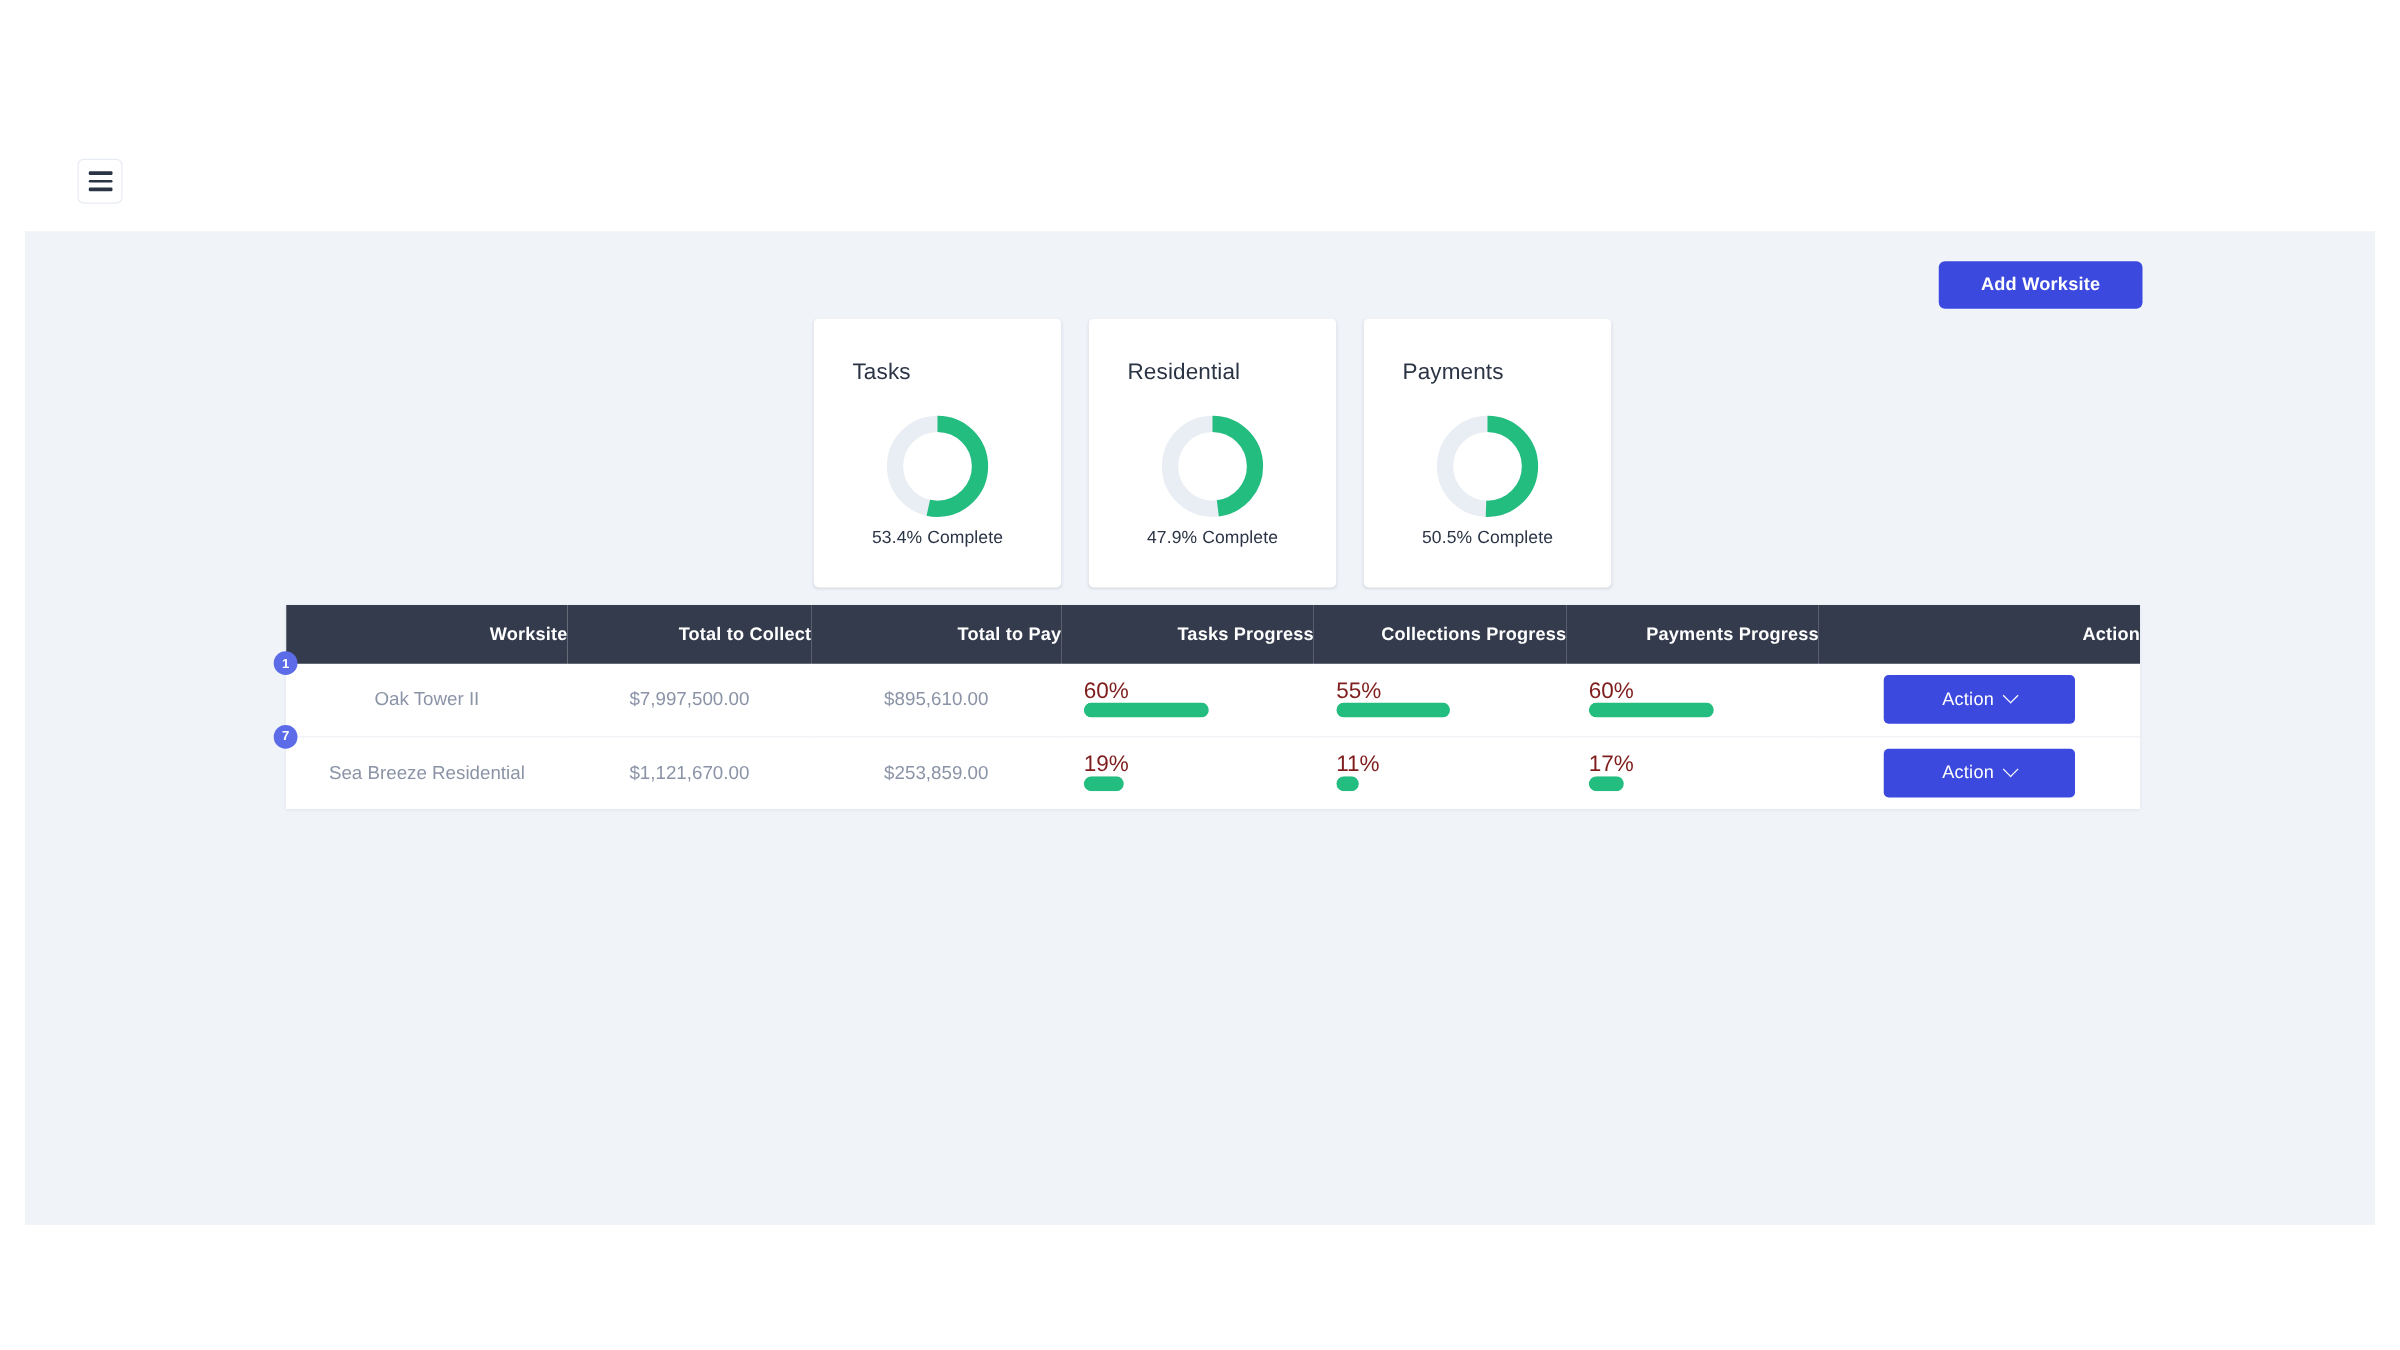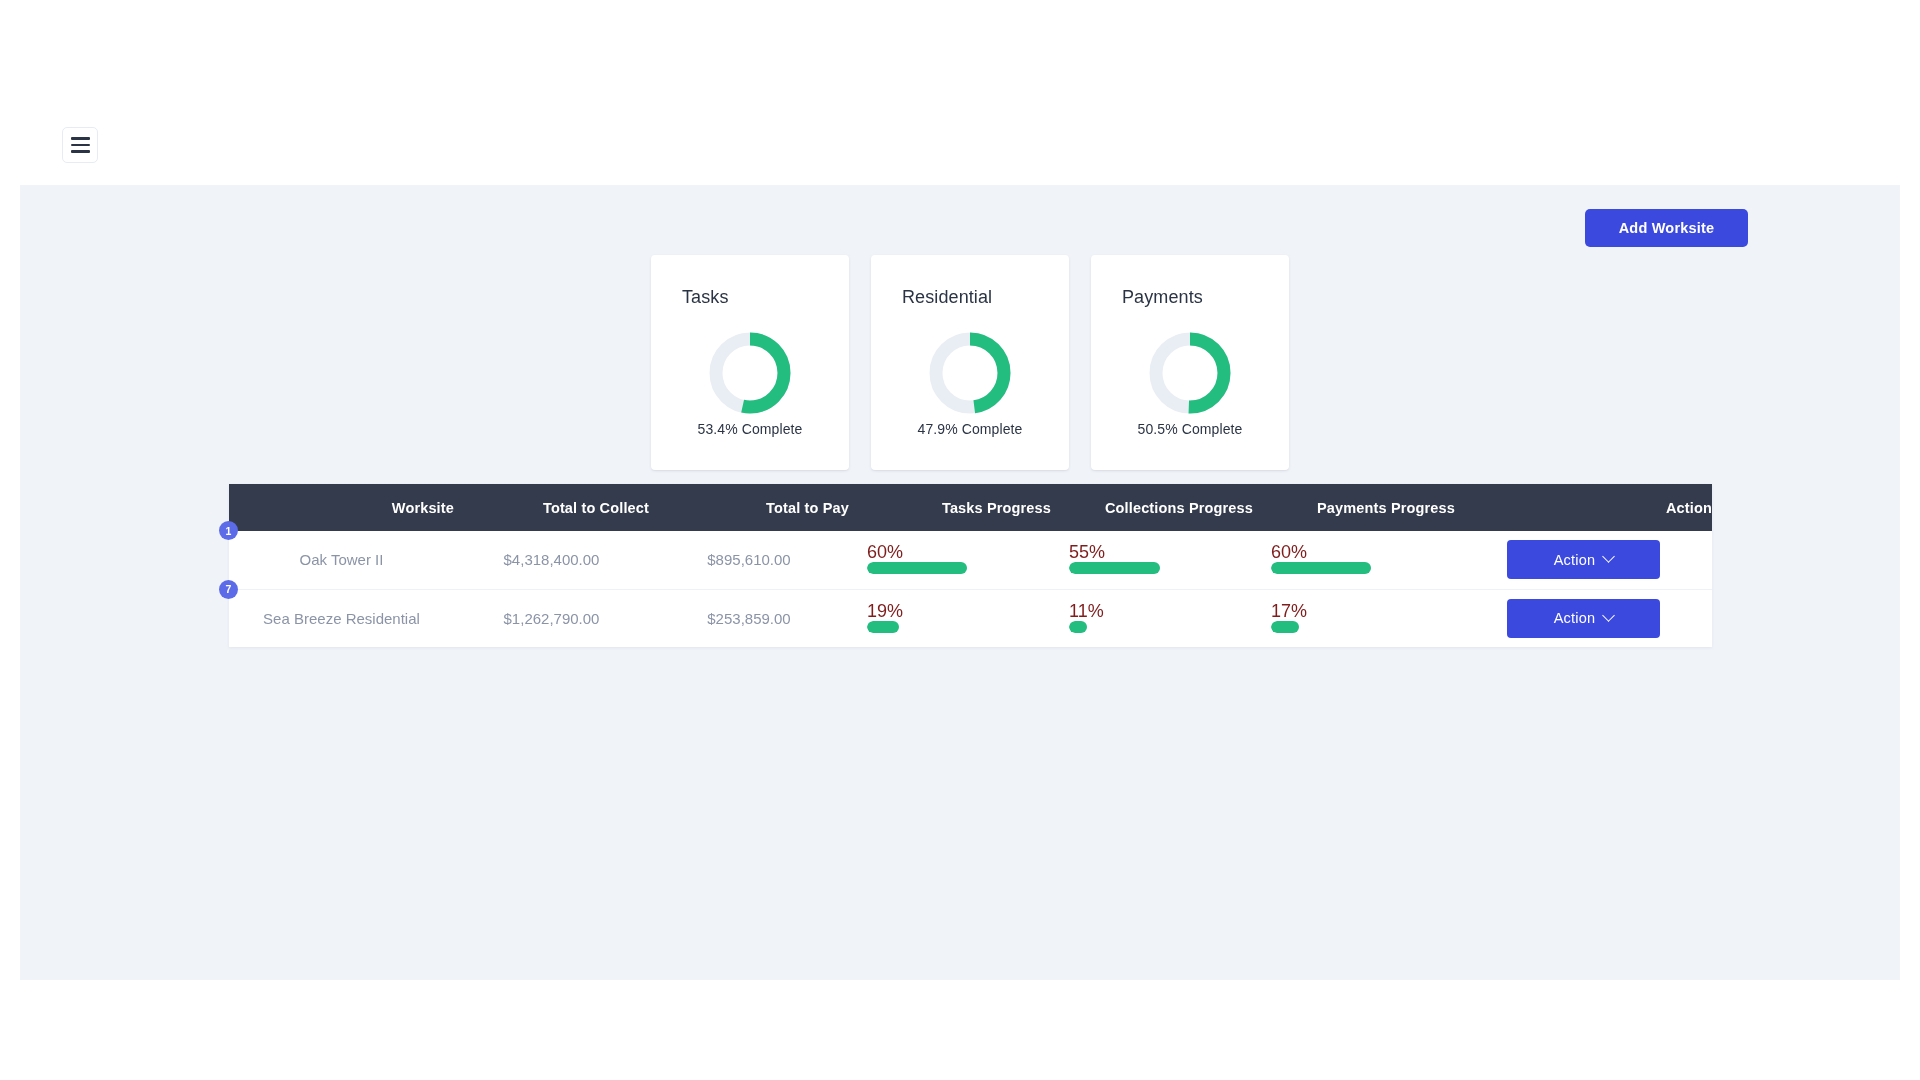--- a/index.html
+++ b/index.html
@@ -41,21 +41,20 @@
   #add-worksite-button {
     position: absolute; left: 1551px; top: 209px;
     width: 163px; height: 38px;
     background: #3b49df;
     color: #ffffff;
     border: none; border-radius: 5px;
     font-family: "Liberation Sans", sans-serif;
     font-size: 14.5px; font-weight: bold;
     letter-spacing: .2px;
     cursor: pointer;
-    margin-left: 34px;
   }
 
   
   #cards-row {
     position: absolute; left: 651px; top: 255px;
     display: flex; gap: 22px;
   }
   .stat-card {
     width: 198px; height: 215px;
     background: #ffffff;
@@ -203,21 +202,21 @@
       <th class="col-pay">Total to Pay</th>
       <th class="col-tprog">Tasks Progress</th>
       <th class="col-cprog">Collections Progress</th>
       <th class="col-pprog">Payments Progress</th>
       <th class="col-action">Action</th>
     </tr>
   </thead>
   <tbody id="table-body">
       <tr>
         <td class="col-worksite"><span class="row-badge">1</span><span>Oak Tower II</span></td>
-        <td class="col-collect">$4,318,400.00</td>
+        <td class="col-collect">$7,997,500.00</td>
         <td class="col-pay">$895,610.00</td>
         <td class="col-tprog progress-cell">
           <div class="progress-pct">60%</div>
           <div class="progress-track">
             <div class="progress-fill" style="width:60%"></div>
           </div>
         </td>
         <td class="col-cprog progress-cell">
           <div class="progress-pct">55%</div>
           <div class="progress-track">
@@ -230,21 +229,21 @@
             <div class="progress-fill" style="width:60%"></div>
           </div>
         </td>
         <td class="col-action"><button class="action-button">
             <span>Action</span>
             <span class="chevron"></span>
           </button></td>
       </tr>
       <tr>
         <td class="col-worksite"><span class="row-badge">7</span><span>Sea Breeze Residential</span></td>
-        <td class="col-collect">$1,262,790.00</td>
+        <td class="col-collect">$1,121,670.00</td>
         <td class="col-pay">$253,859.00</td>
         <td class="col-tprog progress-cell">
           <div class="progress-pct">19%</div>
           <div class="progress-track">
             <div class="progress-fill" style="width:19%"></div>
           </div>
         </td>
         <td class="col-cprog progress-cell">
           <div class="progress-pct">11%</div>
           <div class="progress-track">

